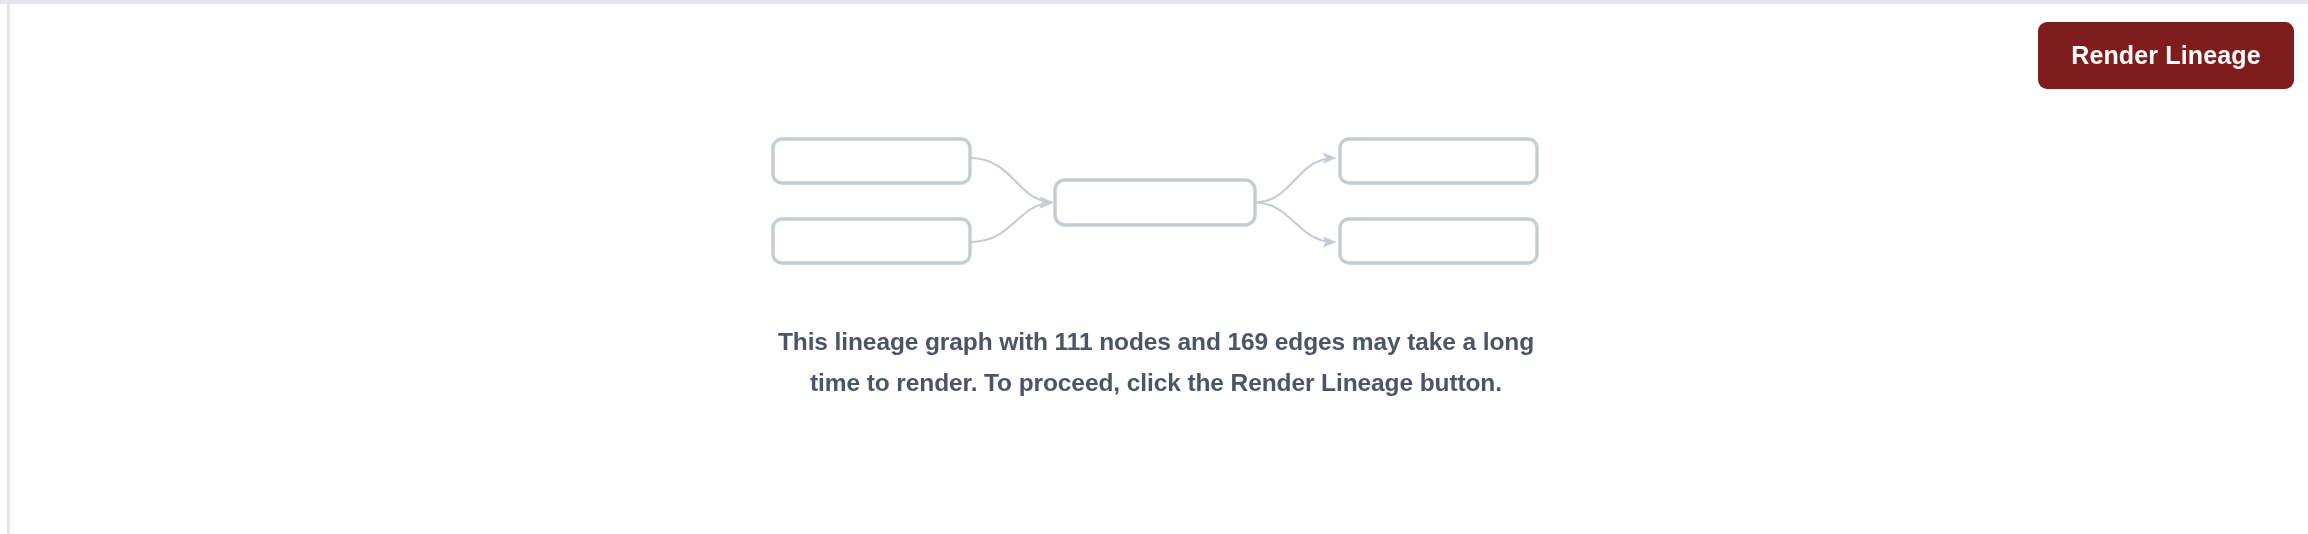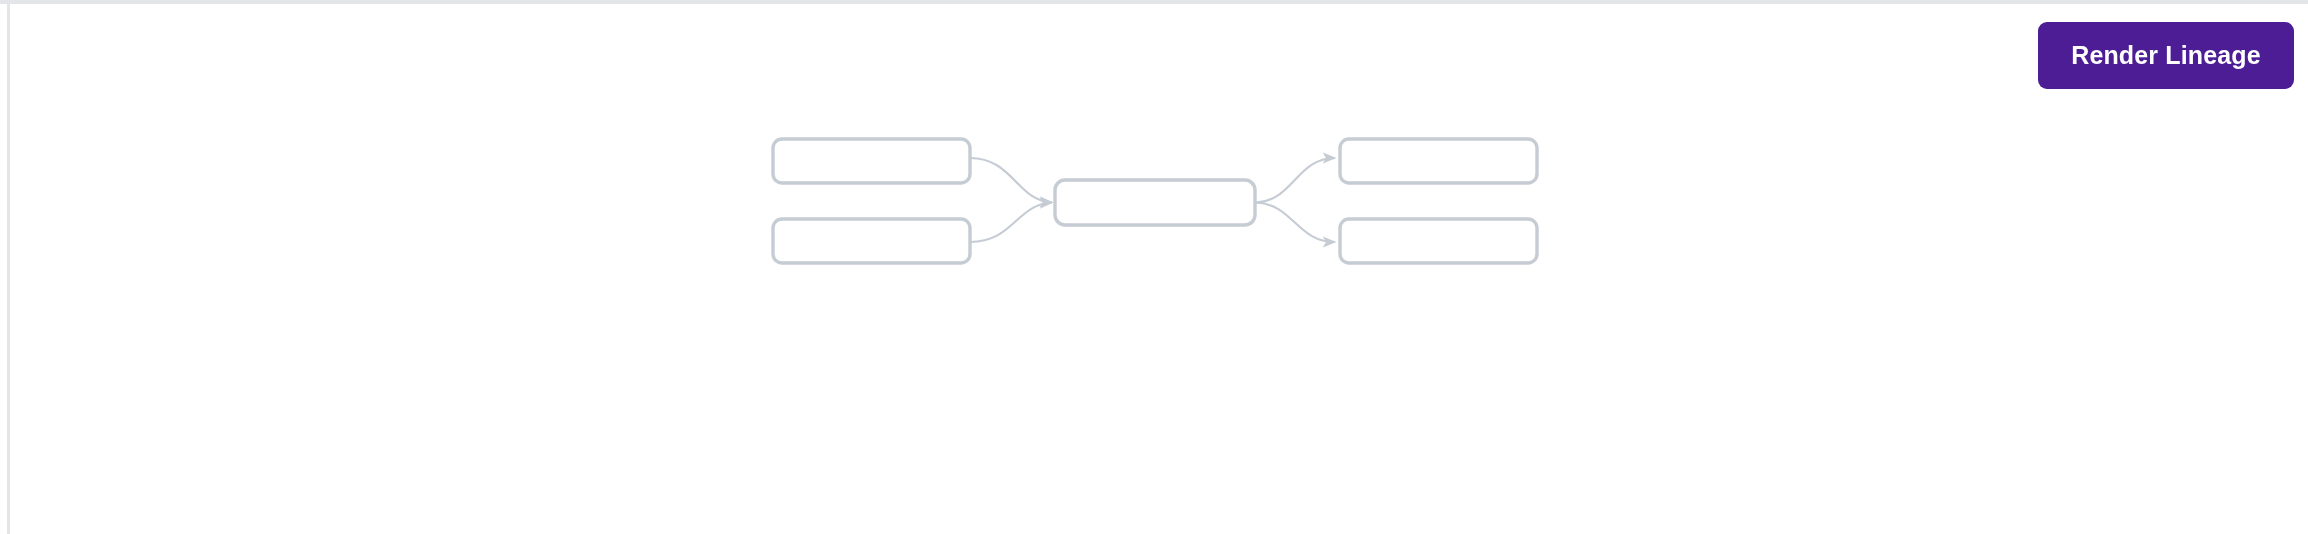--- a/index.html
+++ b/index.html
@@ -39,21 +39,21 @@
     background: #e3e5e9;
   }
 
   
   #render-lineage-button {
     position: absolute;
     left: 2038px;
     top: 22px;
     width: 256px;
     height: 67px;
-    background: #4c1d95;
+    background: #7f1d1d;
     border: none;
     border-radius: 9px;
     color: #ffffff;
     font-family: "Liberation Sans", sans-serif;
     font-size: 25px;
     font-weight: bold;
     letter-spacing: 0.15px;
     cursor: pointer;
     padding: 0;
     display: flex;
@@ -141,15 +141,16 @@
         <path class="ph-edge" d="M501,77.5 C538,79 542,117 580,117" marker-end="url(#ph-arrowhead)"></path>
 
         <rect class="ph-node" x="18" y="14" width="197" height="44" rx="9" ry="9"></rect>
         <rect class="ph-node" x="18" y="94" width="197" height="44" rx="9" ry="9"></rect>
         <rect class="ph-node" x="300" y="55" width="200" height="45" rx="10" ry="10"></rect>
         <rect class="ph-node" x="585" y="14" width="197" height="44" rx="9" ry="9"></rect>
         <rect class="ph-node" x="585" y="94" width="197" height="44" rx="9" ry="9"></rect>
       </svg>
     </div>
 
+    <div id="lineage-warning-message">This lineage graph with 111 nodes and 169 edges may take a long time to render. To proceed, click the Render Lineage button.</div>
 
   </div>
 </div>
 
 </body></html>

